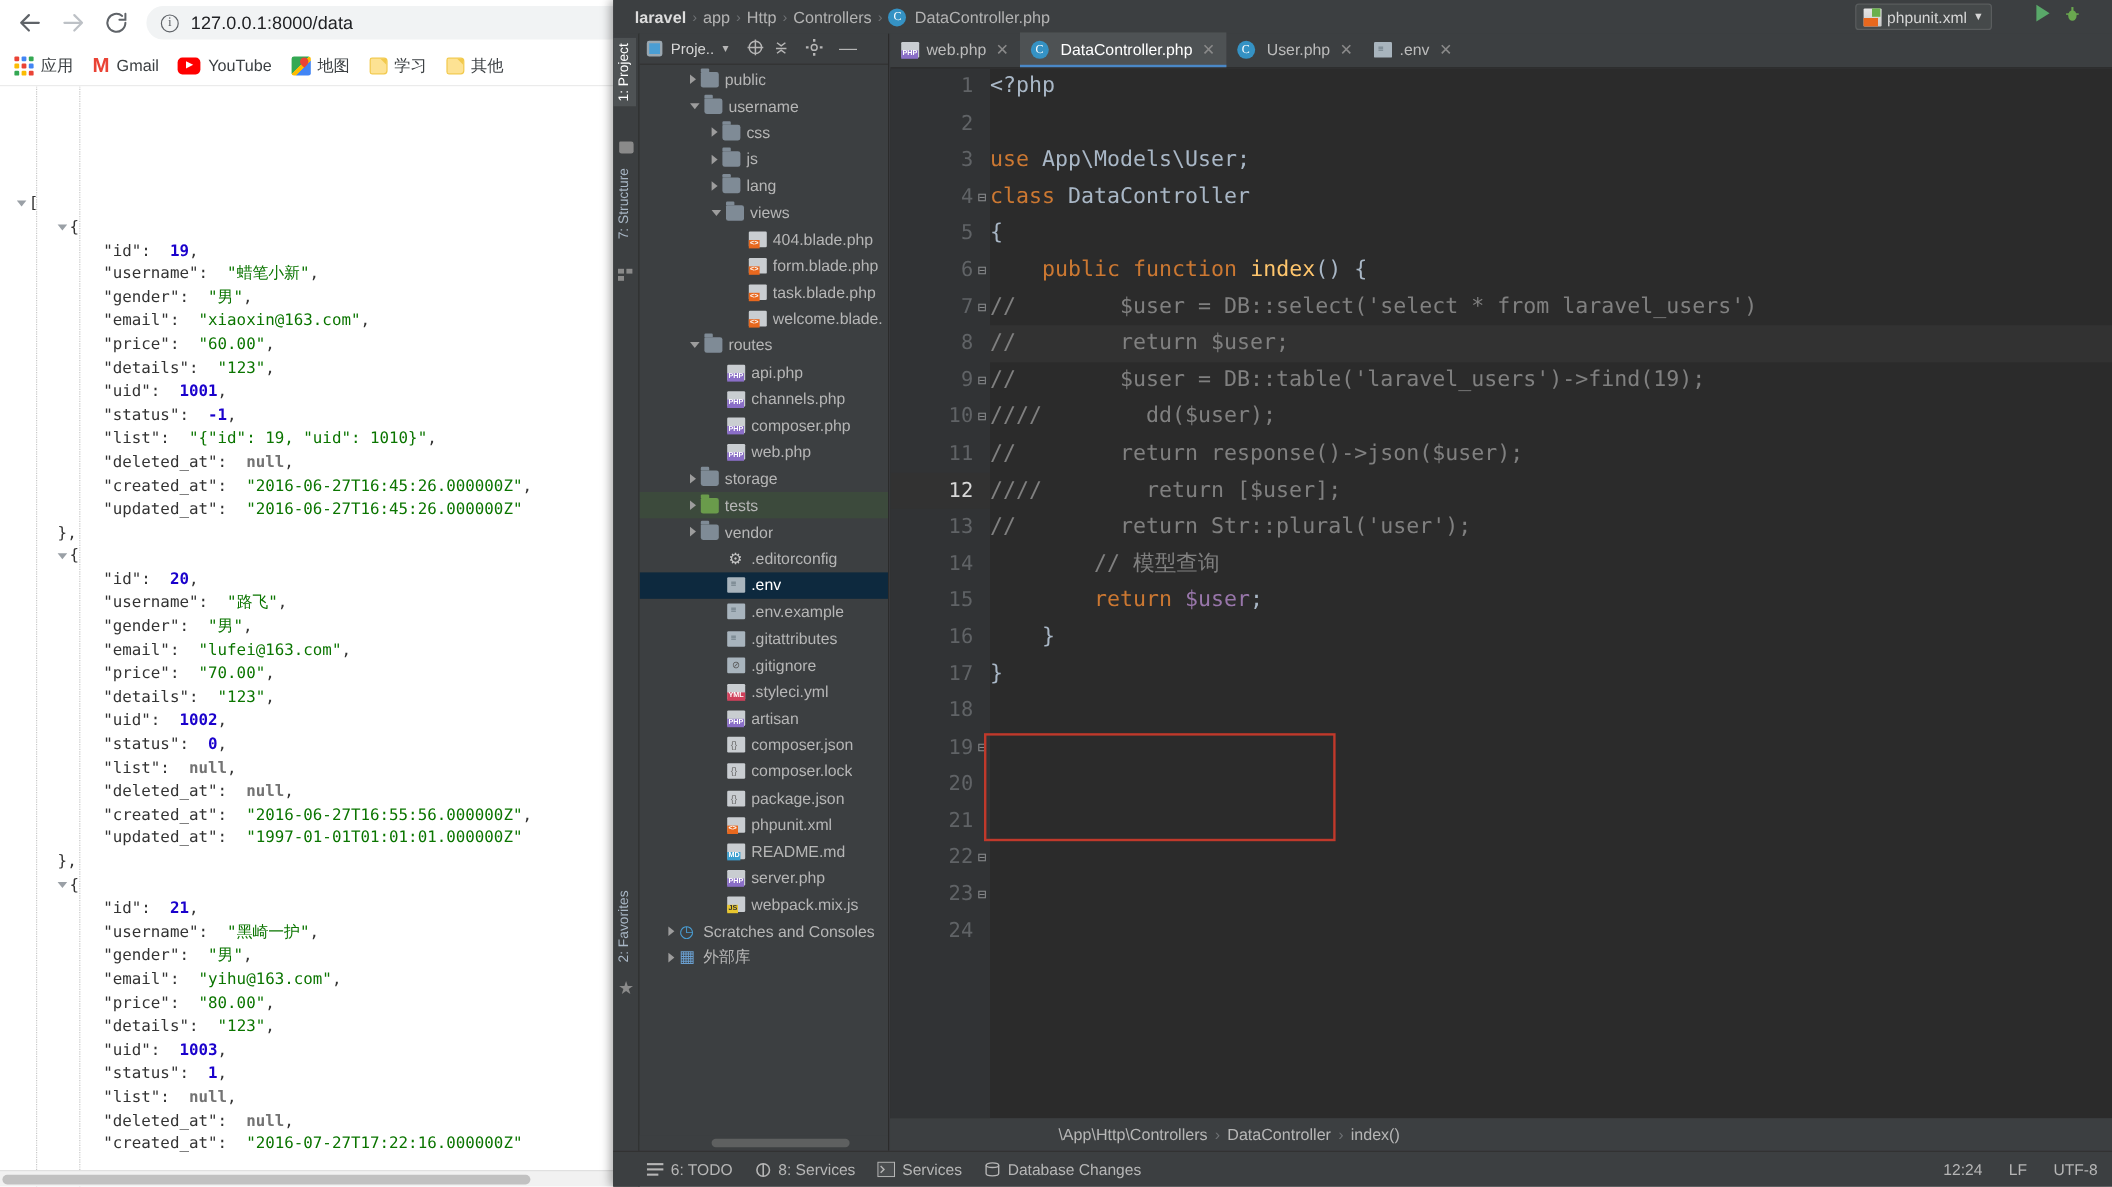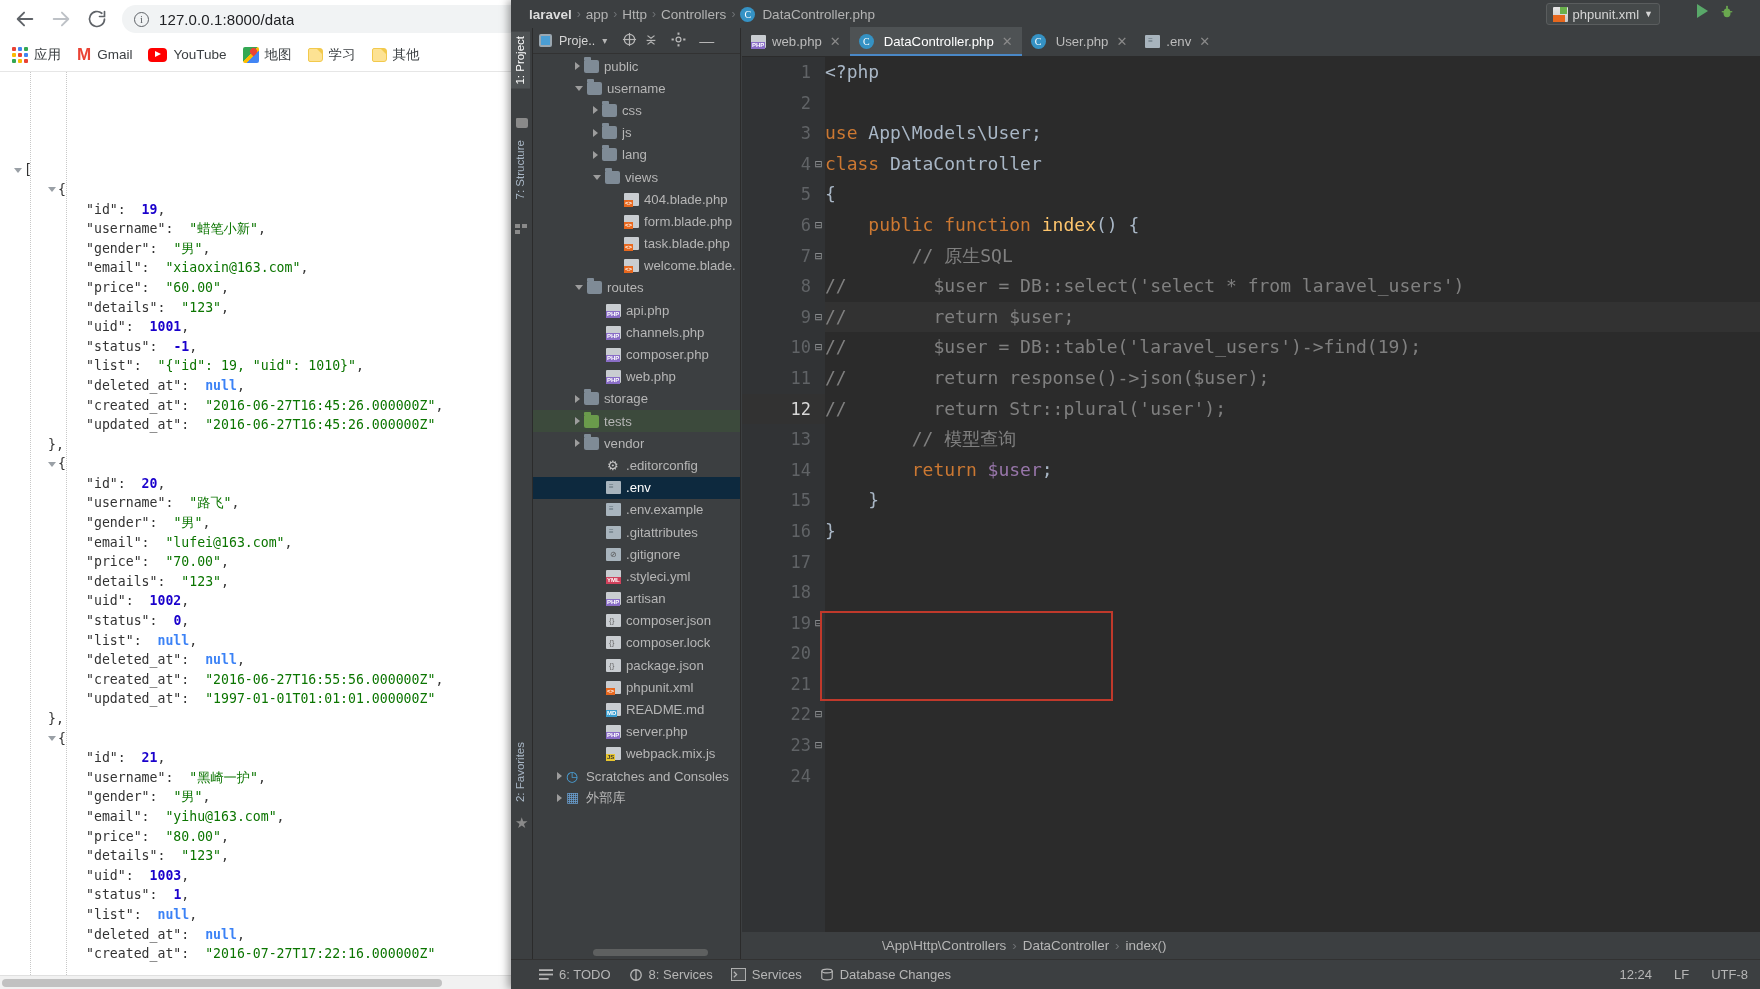--- a/index.html
+++ b/index.html
@@ -85,21 +85,21 @@
     border-left: 5px solid #9aa0a6; border-top: 4px solid transparent;
     border-bottom: 4px solid transparent; margin-right: 2px;
   }
   .tri.open {
     border-left: 4px solid transparent; border-right: 4px solid transparent;
     border-top: 5px solid #9aa0a6; border-bottom: 0;
   }
   .jkey { color: #333; }
   .jstr { color: #0b7500; }
   .jnum { color: #1a01cc; font-weight: bold; }
-  .jnull { color: #3b82f6; font-weight: bold; }
+  .jnull { color: #737373; font-weight: bold; }
   .jpunct { color: #333; }
   .guide { position: absolute; top: 0; bottom: 0; width: 1px;
     border-left: 1px dotted #c8c8c8; }
   .hscroll {
     position: absolute; left: 0; bottom: 0; height: 14px; width: 100%;
     background: #f1f1f1; border-top: 1px solid #e0e0e0;
   }
   .hscroll .thumb { position: absolute; left: 2px; top: 3px; height: 8px;
     width: 440px; background: #c1c1c1; border-radius: 4px; }
 
@@ -670,25 +670,26 @@
           <div class="cline"><span class="lnum">23</span><span class="fold">⊟</span></div>
           <div class="cline"><span class="lnum">24</span></div>
         </div>
       <div class="codeArea" id="codeArea">
           <div class="cline">&lt;?php</div>
           <div class="cline"></div>
           <div class="cline"><span class="kw">use</span> App\Models\User;</div>
           <div class="cline"><span class="kw">class</span> DataController</div>
           <div class="cline">{</div>
           <div class="cline">    <span class="kw">public</span> <span class="kw">function</span> <span class="fn">index</span>() {</div>
-          <div class="cline">        <span class="cm">//</span> <span class="cm">原生SQL</span></div>
           <div class="cline"><span class="cm">//</span>        <span class="cm">$user = DB::select('select * from laravel_users')</span></div>
           <div class="cline cur"><span class="cm">//</span>        <span class="cm">return $user;</span></div>
           <div class="cline"><span class="cm">//</span>        <span class="cm">$user = DB::table('laravel_users')-&gt;find(19);</span></div>
+          <div class="cline"><span class="cm">////</span>        <span class="cm">dd($user);</span></div>
           <div class="cline"><span class="cm">//</span>        <span class="cm">return response()-&gt;json($user);</span></div>
+          <div class="cline"><span class="cm">////</span>        <span class="cm">return [$user];</span></div>
           <div class="cline"><span class="cm">//</span>        <span class="cm">return Str::plural('user');</span></div>
           <div class="cline">        <span class="cm">//</span> <span class="cm">模型查询</span></div>
           <div class="cline">        <span class="kw">return</span> <span class="var">$user</span>;</div>
           <div class="cline">    }</div>
           <div class="cline">}</div>
           <div class="cline"></div>
         </div>
       <div class="redbox" id="redbox" style="left: 78px; top: 553.8px; width: 293px; height: 89.8px; border-color: rgb(192, 57, 43);"></div>
     </div>
 

